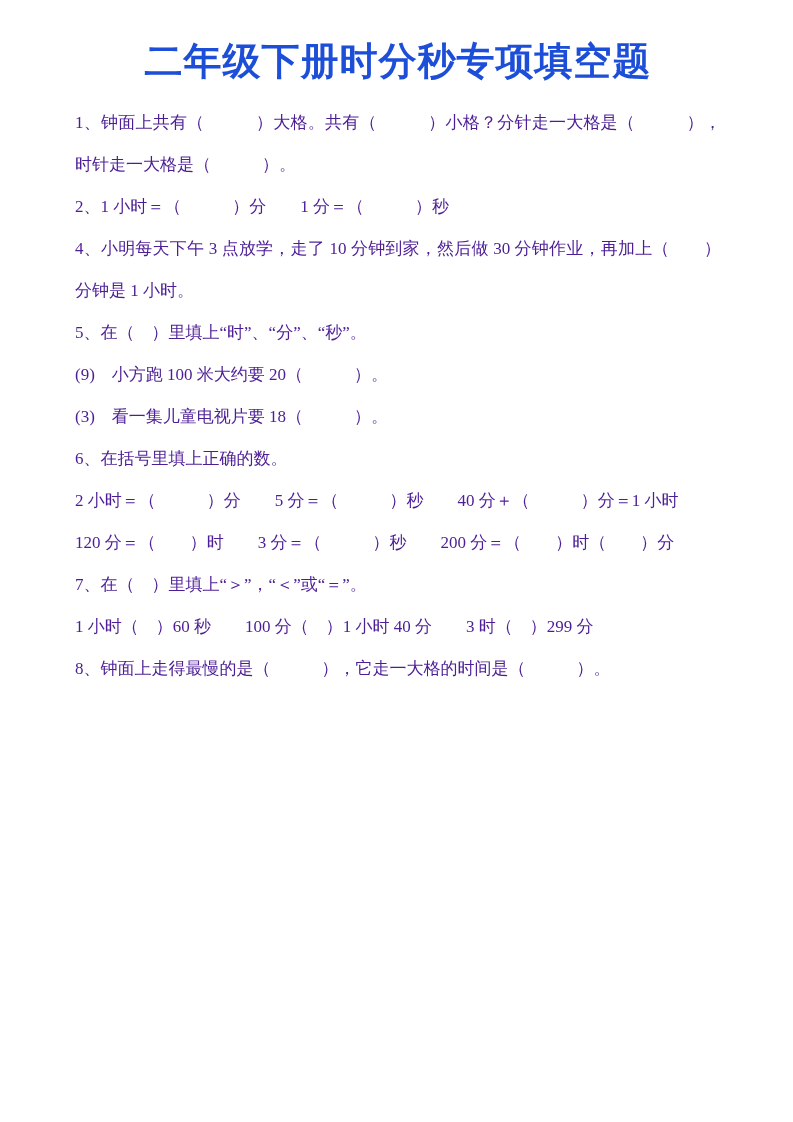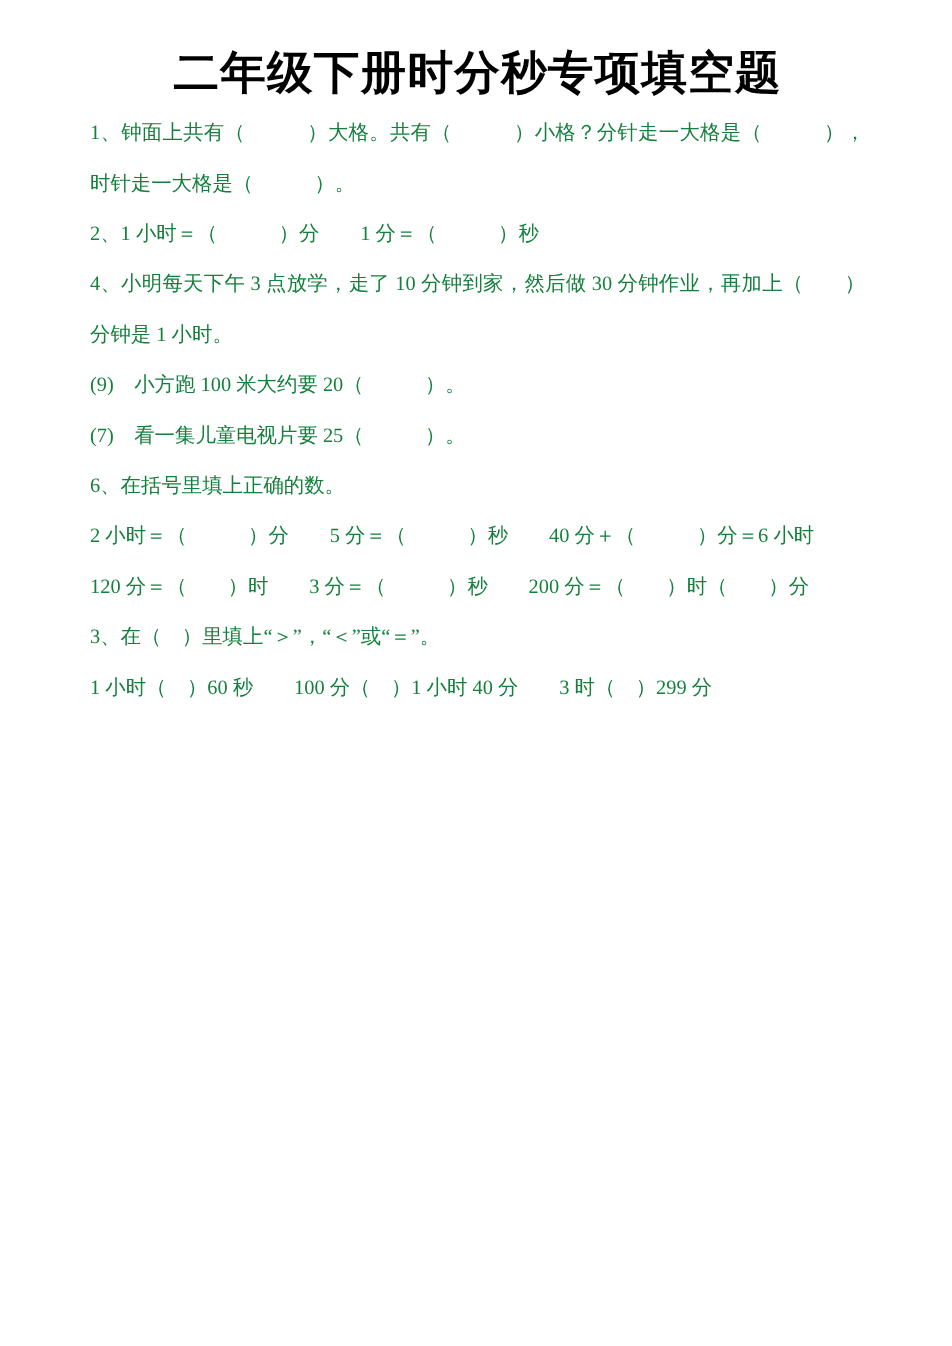--- a/index.html
+++ b/index.html
@@ -13,50 +13,52 @@
     height: 1122px;
     margin: 0 auto;
     background: #ffffff;
     padding: 34px 72px 0 75px;
     overflow: hidden;
   }
   .title {
     font-family: "Liberation Sans", "DejaVu Sans", sans-serif;
     font-size: 38px;
     font-weight: 700;
-    color: #000000;
+    color: #1d4ed8;
     text-align: center;
     line-height: 54px;
-    margin-bottom: 2px;
+    margin-bottom: 14px;
     letter-spacing: 1px;
     white-space: nowrap;
   }
   .body-text {
     color: #1c1c1c;
   }
   .q {
     font-size: 17px;
     line-height: 42px;
     text-align: justify;
     text-justify: inter-ideograph;
-    color: #15803d;
+    color: #4c1d95;
     word-break: break-all;
   }
 </style>
 </head>
 <body>
 
 <div class="page">
   <h1 class="title">二年级下册时分秒专项填空题</h1>
 
   <div class="body-text">
     <p class="q">1、钟面上共有（　　　）大格。共有（　　　）小格？分针走一大格是（　　　），时针走一大格是（　　　）。</p>
     <p class="q">2、1 小时＝（　　　）分　　1 分＝（　　　）秒</p>
     <p class="q">4、小明每天下午 3 点放学，走了 10 分钟到家，然后做 30 分钟作业，再加上（　　）分钟是 1 小时。</p>
+    <p class="q">5、在（　）里填上“时”、“分”、“秒”。</p>
     <p class="q">(9)　小方跑 100 米大约要 20（　　　）。</p>
-    <p class="q">(7)　看一集儿童电视片要 25（　　　）。</p>
+    <p class="q">(3)　看一集儿童电视片要 18（　　　）。</p>
     <p class="q">6、在括号里填上正确的数。</p>
-    <p class="q">2 小时＝（　　　）分　　5 分＝（　　　）秒　　40 分＋（　　　）分＝6 小时</p>
+    <p class="q">2 小时＝（　　　）分　　5 分＝（　　　）秒　　40 分＋（　　　）分＝1 小时</p>
     <p class="q">120 分＝（　　）时　　3 分＝（　　　）秒　　200 分＝（　　）时（　　）分</p>
-    <p class="q">3、在（　）里填上“＞”，“＜”或“＝”。</p>
+    <p class="q">7、在（　）里填上“＞”，“＜”或“＝”。</p>
     <p class="q">1 小时（　）60 秒　　100 分（　）1 小时 40 分　　3 时（　）299 分</p>
+    <p class="q">8、钟面上走得最慢的是（　　　），它走一大格的时间是（　　　）。</p>
   </div>
 </div>
 
 </body></html>

